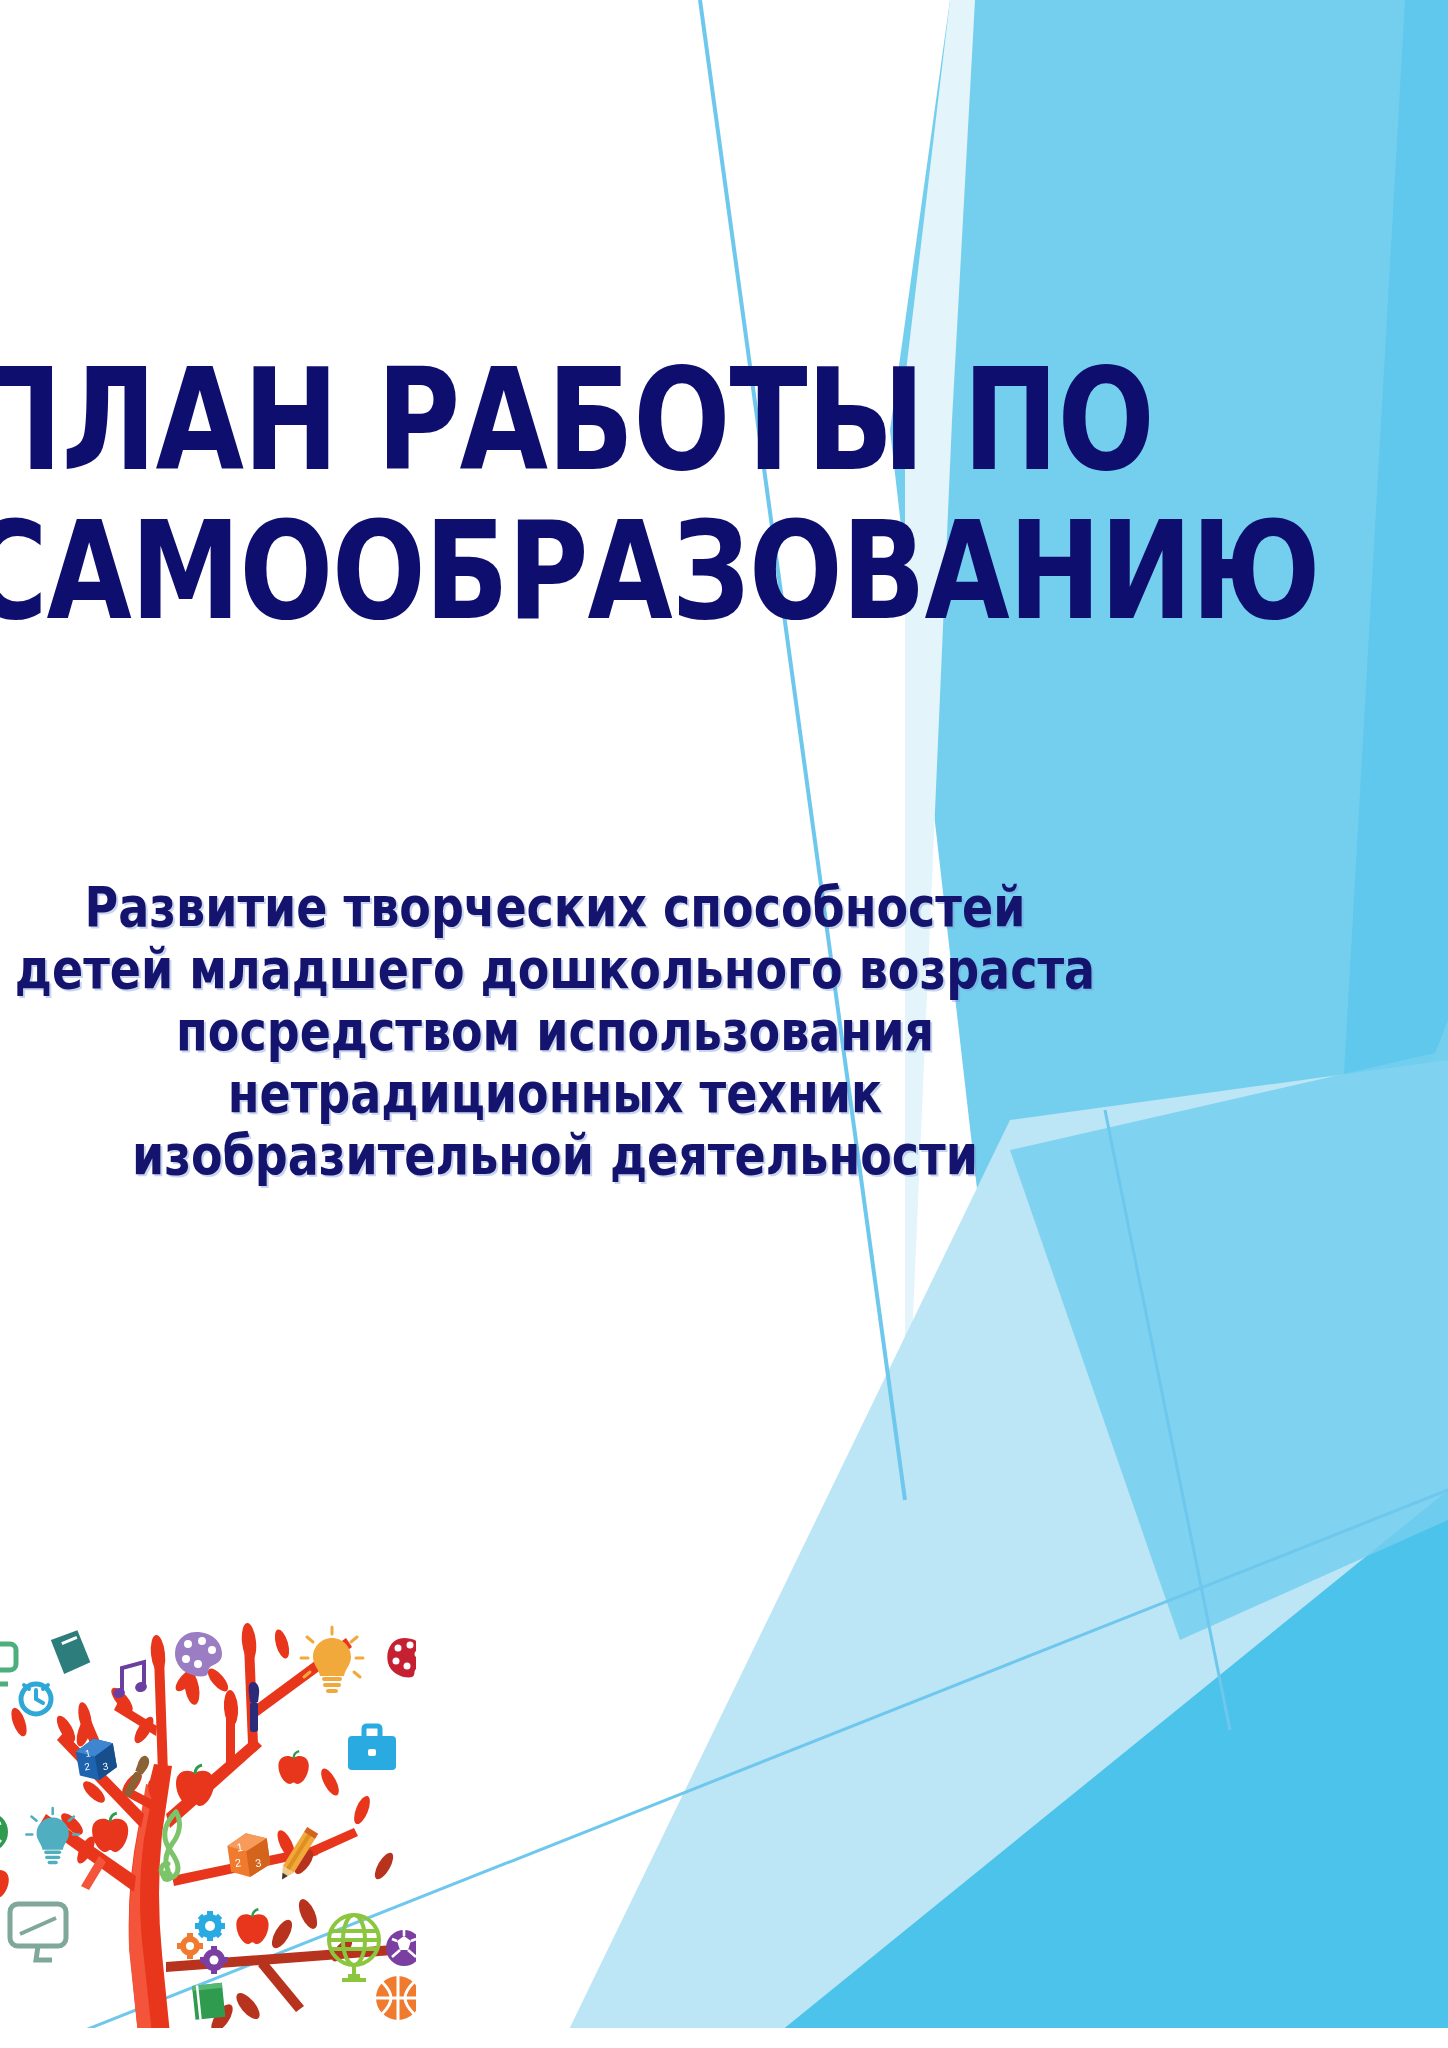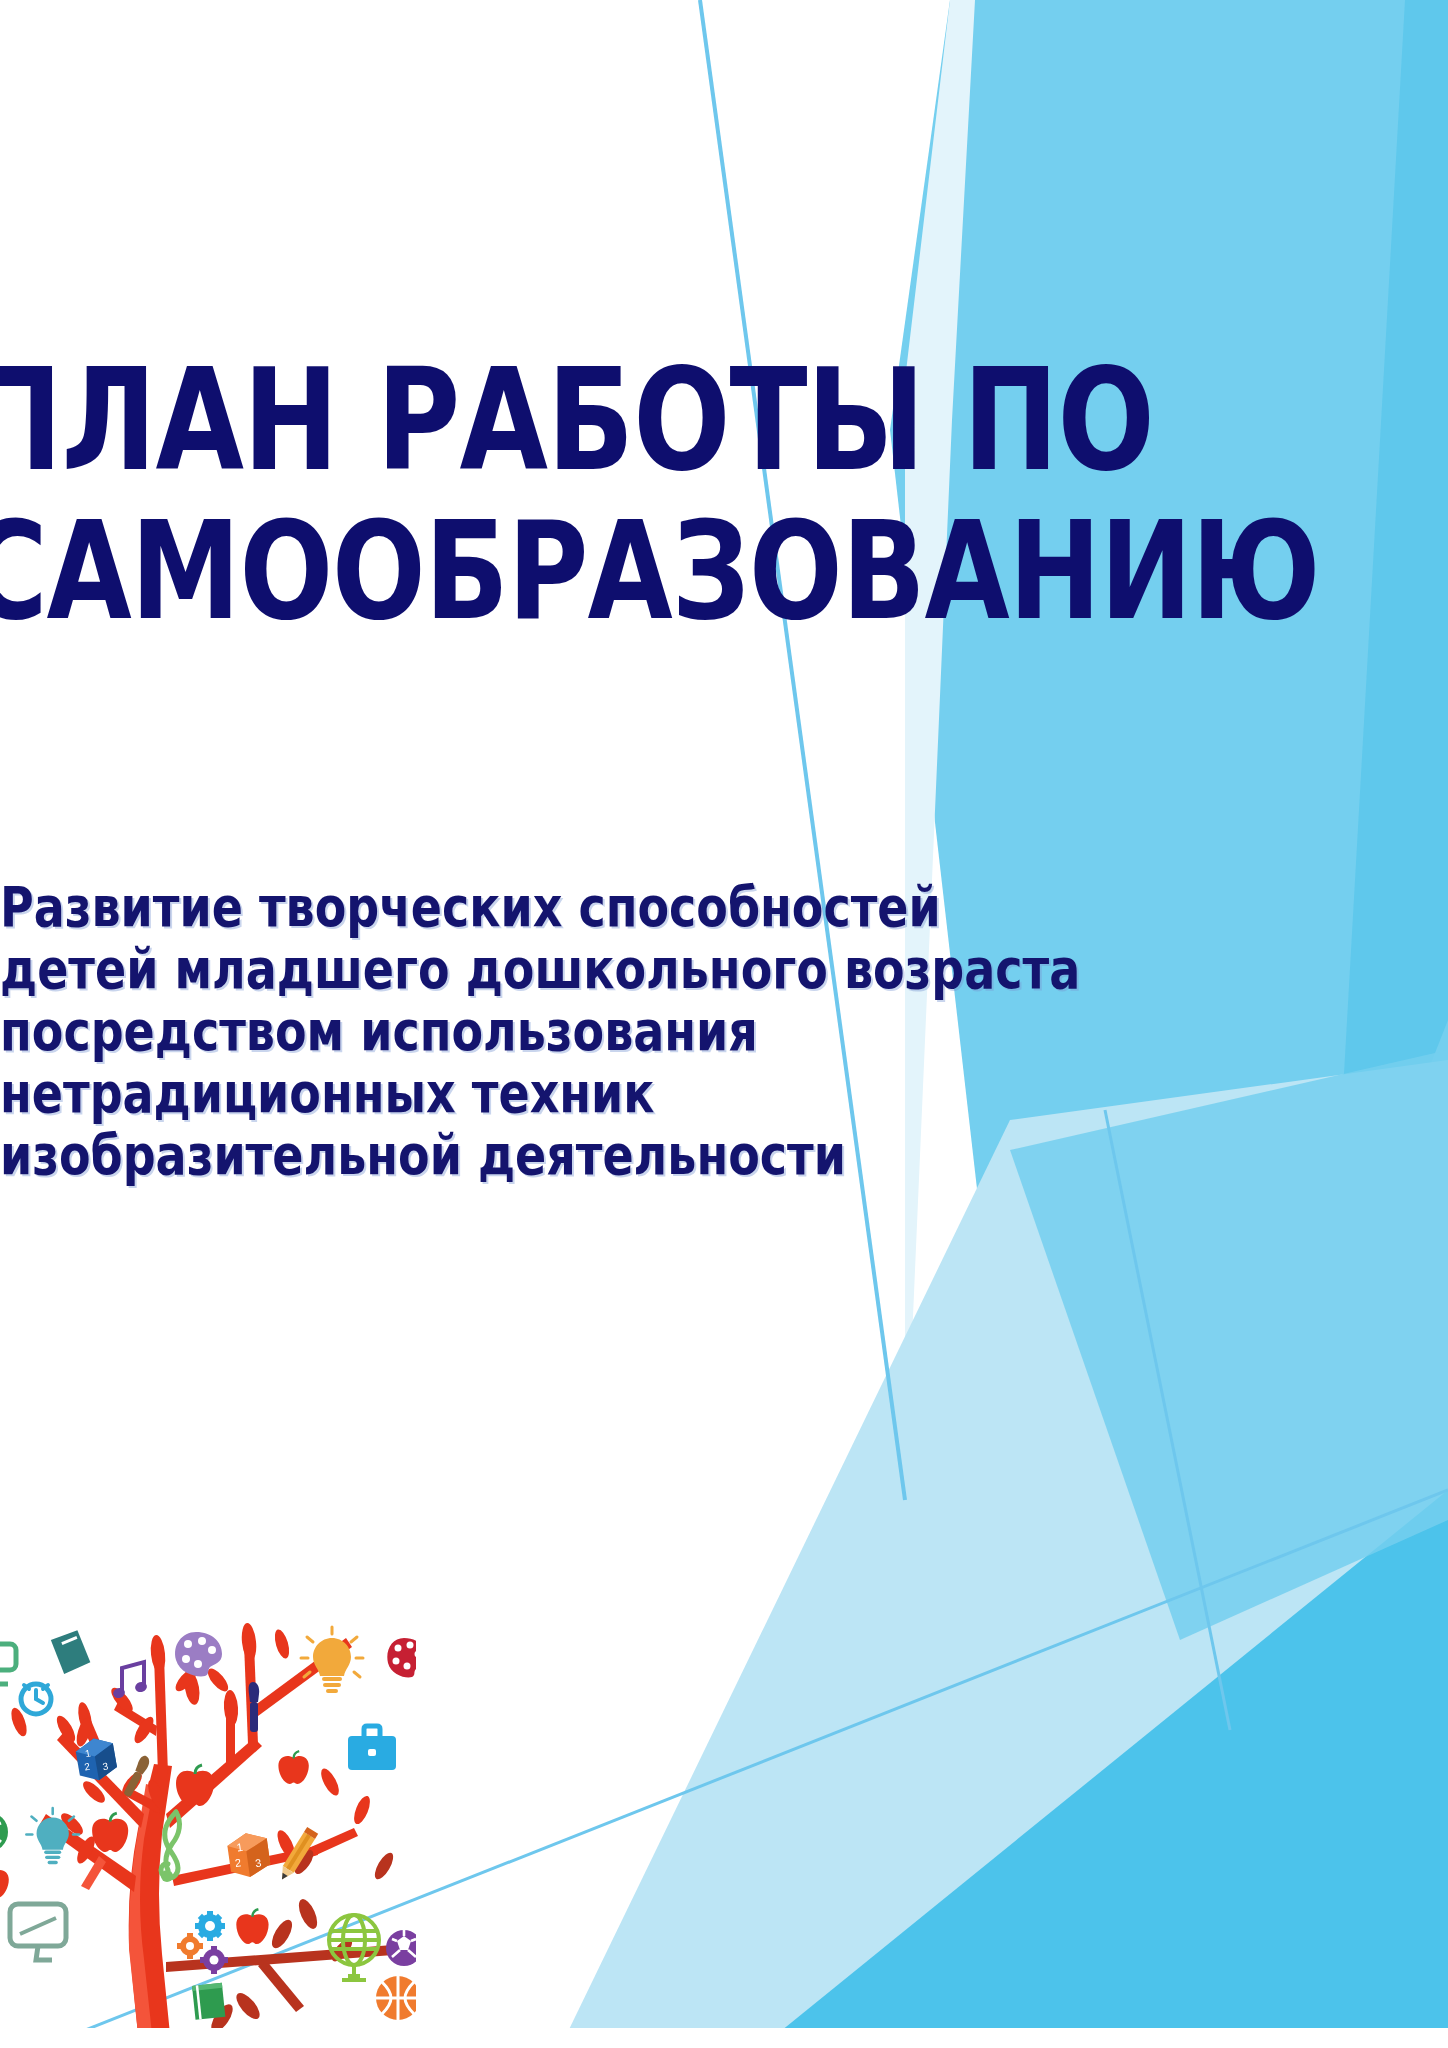--- a/index.html
+++ b/index.html
@@ -47,20 +47,21 @@
   }
   #title-line-1{margin-bottom:48px;}
   #title-line-2{font-size:104px;}
 
   
   #subtitle-block{
     position:absolute;
     left:0;top:880px;
     width:1110px;
     z-index:5;
+    text-align:center;
   }
   .subtitle-line{
     display:block;
     color:#14146E;
     font-family:"DejaVu Sans","Liberation Sans",sans-serif;
     font-weight:bold;
     font-size:46px;
     line-height:1.0;
     letter-spacing:0px;
     transform:scaleY(1.18);

